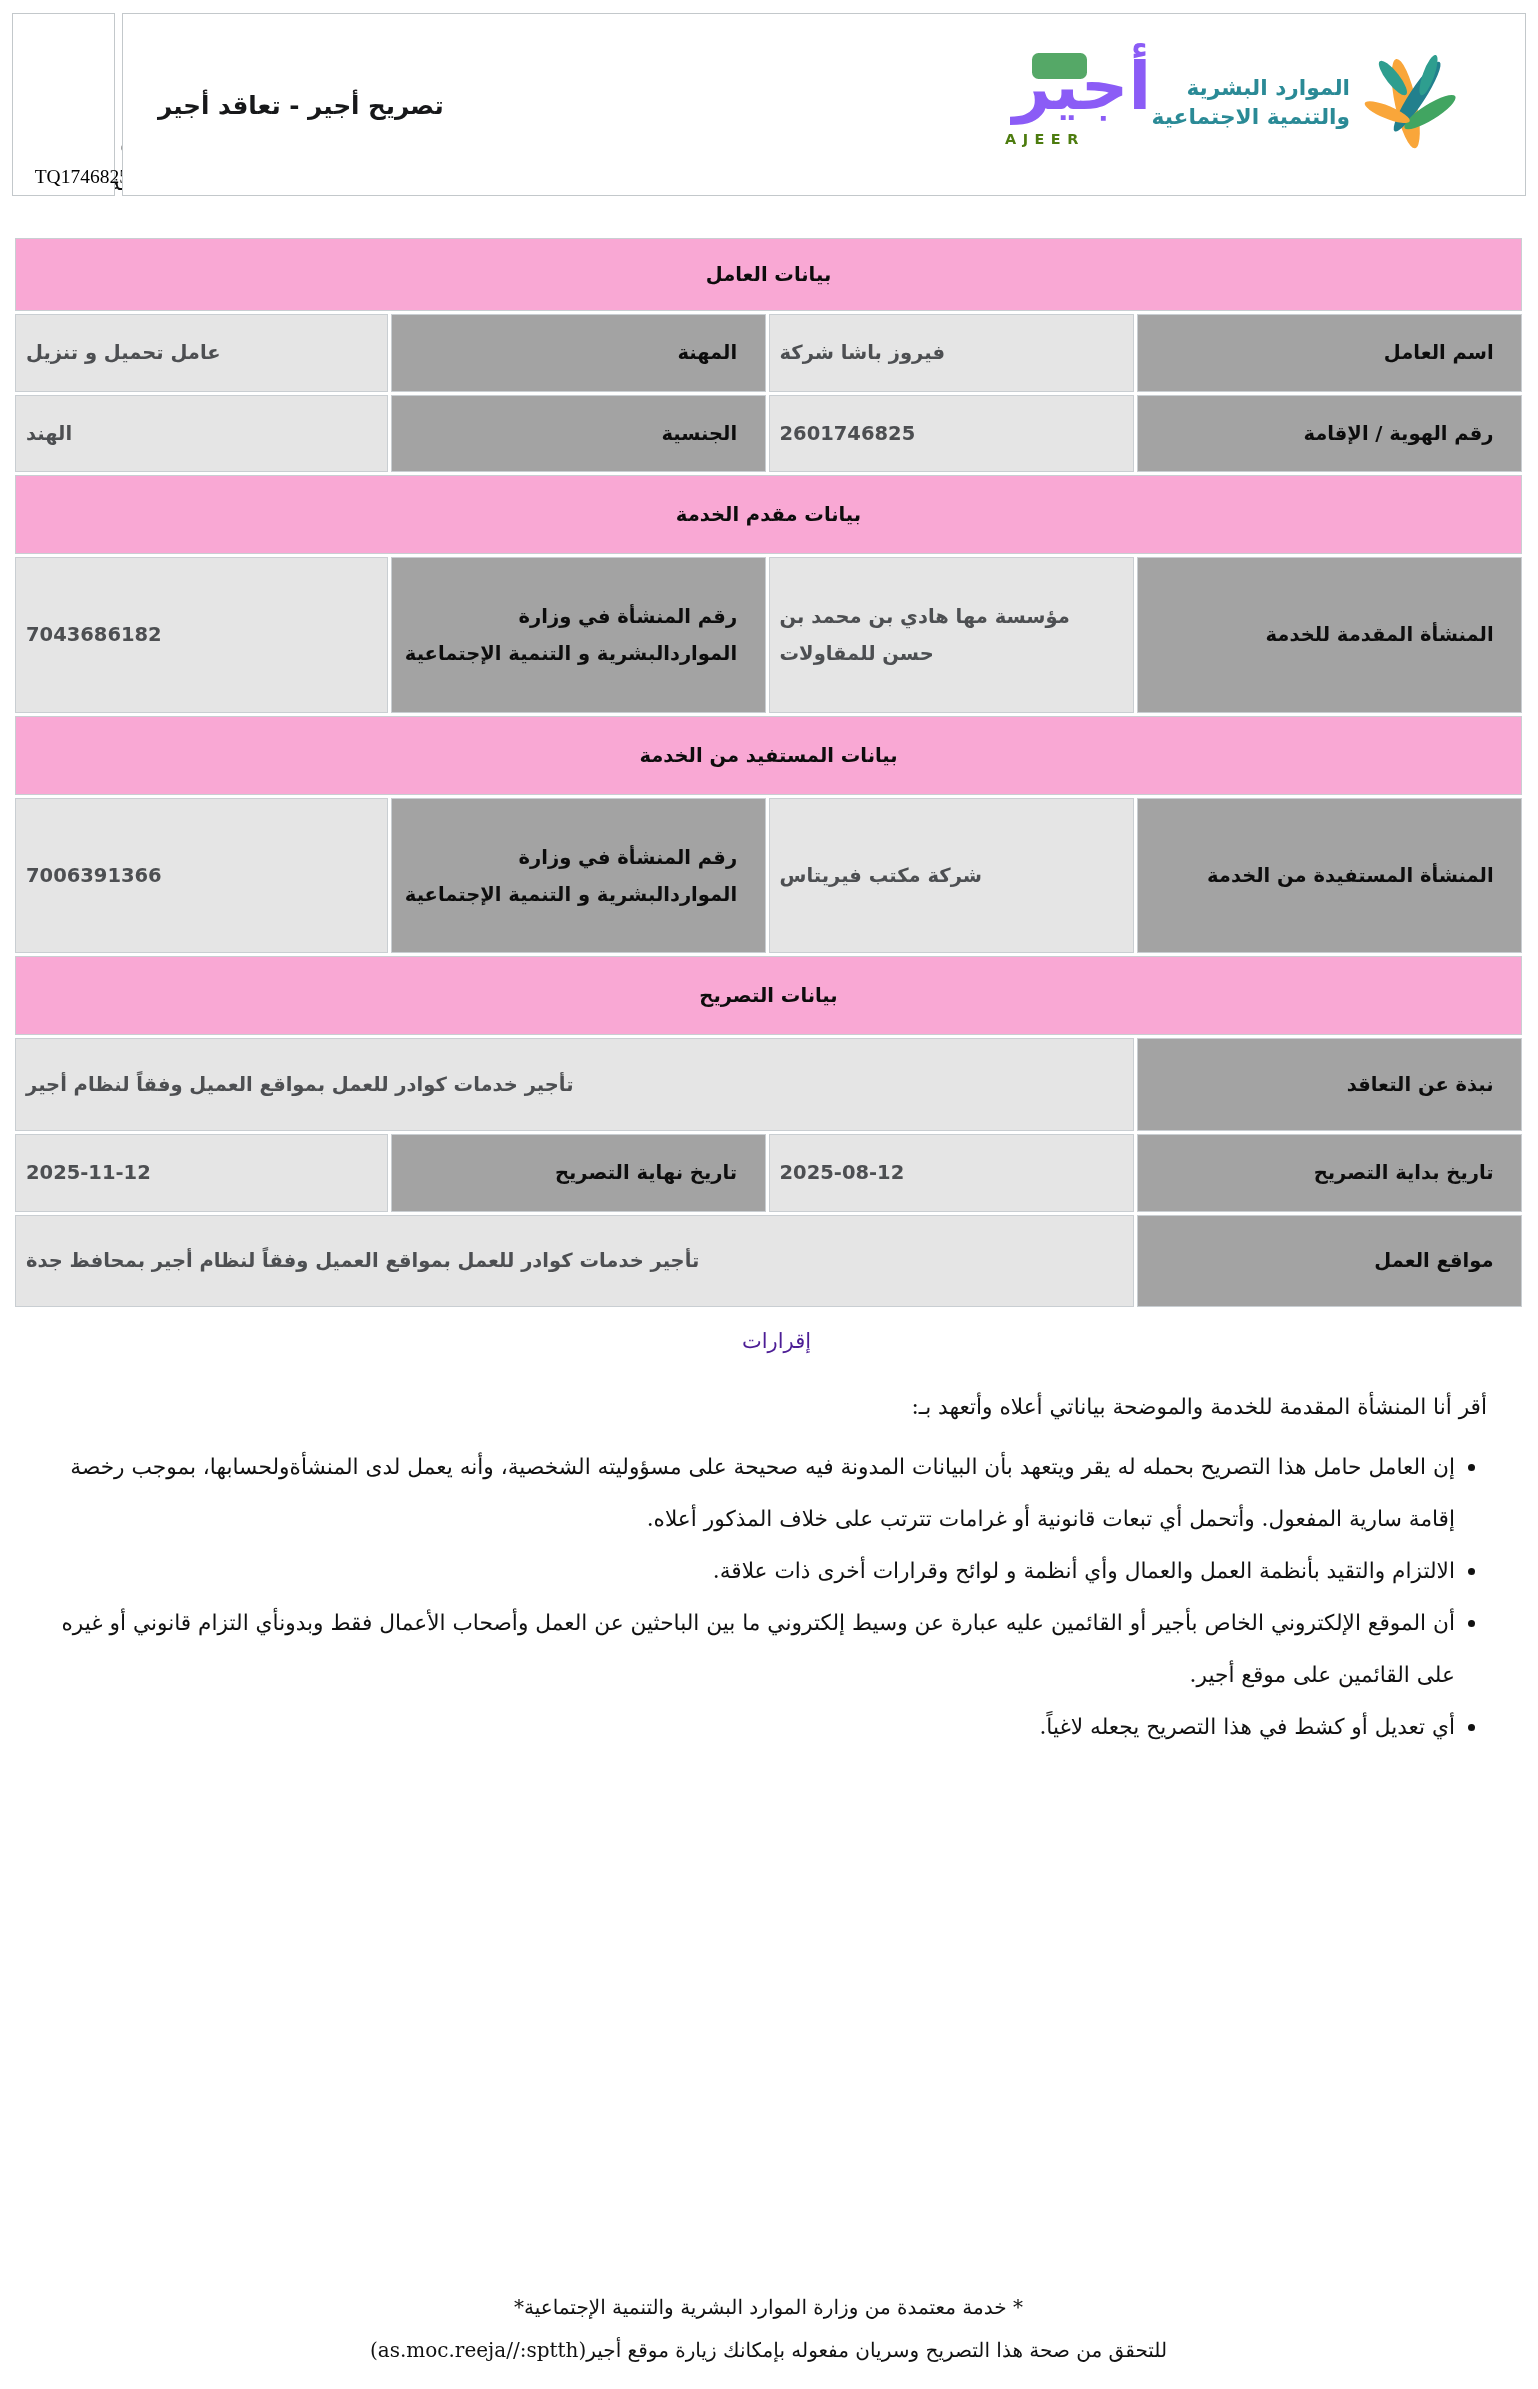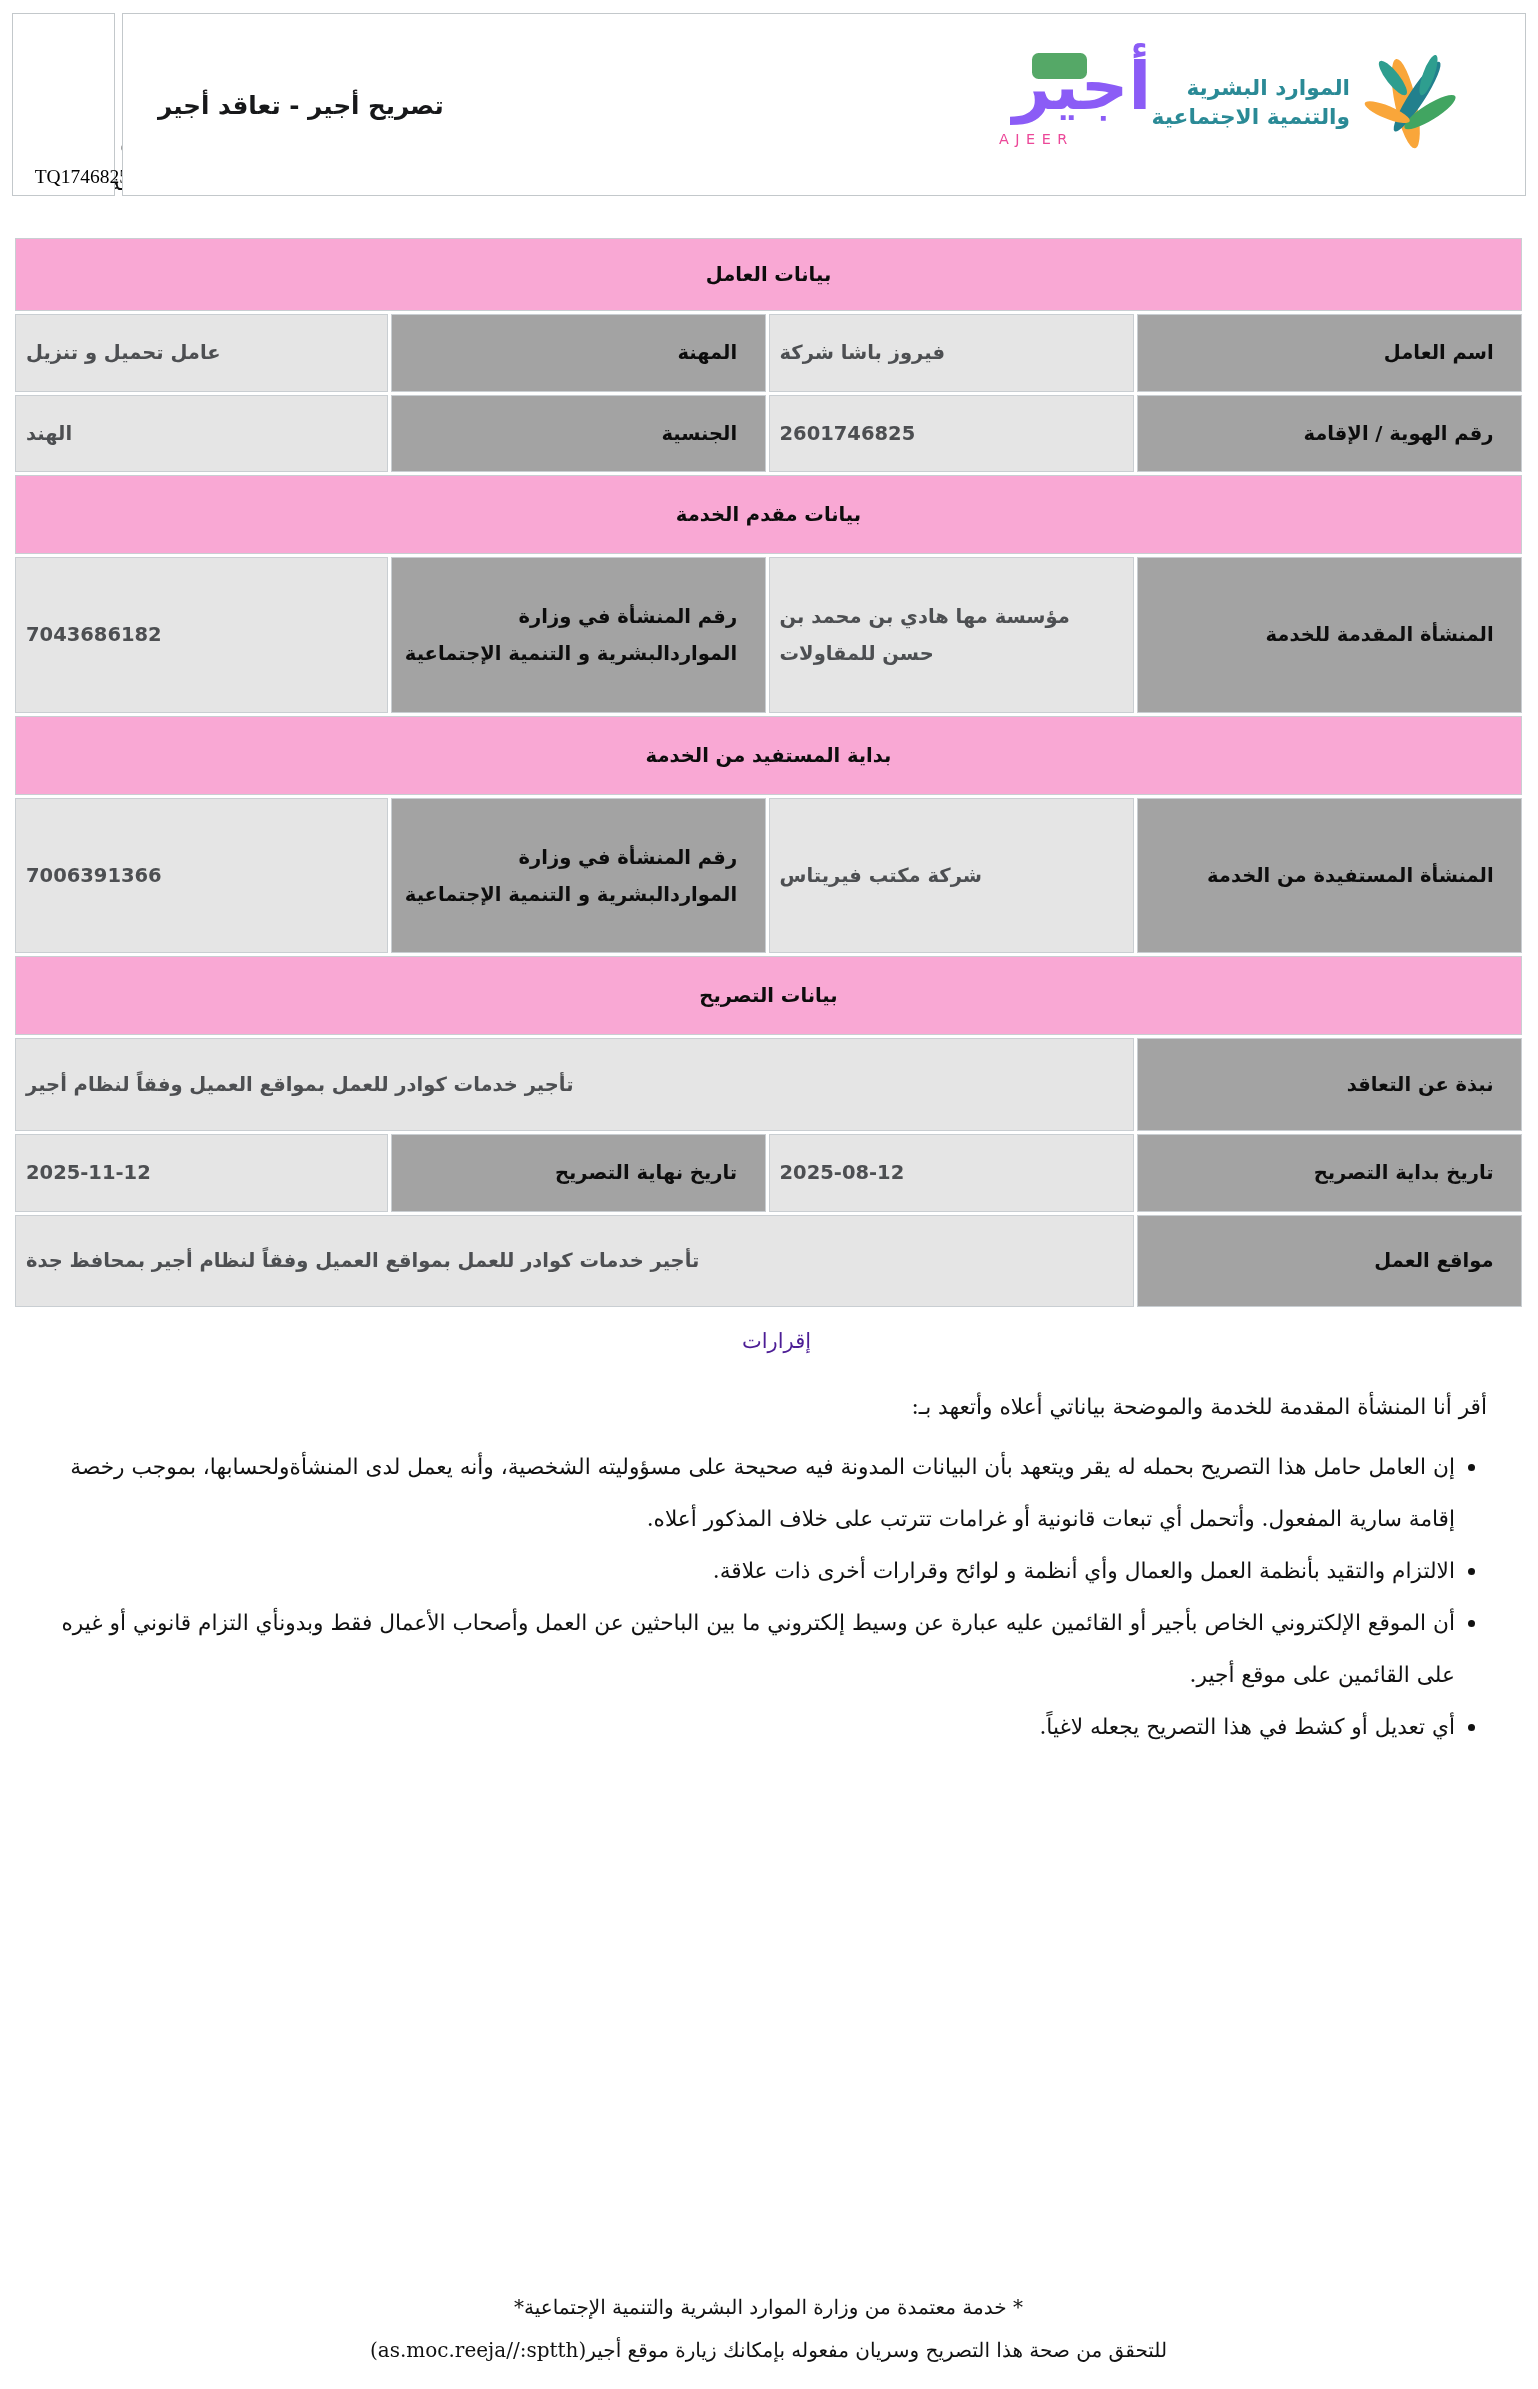--- a/index.html
+++ b/index.html
@@ -8,21 +8,21 @@
 
   
   .hdr-box-left{position:absolute;left:13px;top:13px;width:101px;height:181px;border:1.4px solid #c3c8cb;background:#fff;}
   .hdr-box-main{position:absolute;left:123px;top:13px;width:1402px;height:181px;border:1.4px solid #c3c8cb;background:#fff;}
   .doc-number{position:absolute;left:21.7px;bottom:7.2px;font-family:"Liberation Serif", serif;font-size:19.5px;color:#000;direction:ltr;white-space:nowrap;}
   .doc-title{position:absolute;left:35px;top:50%;transform:translateY(-50%);font-size:24.6px;font-weight:bold;color:#17181a;white-space:nowrap;}
 
   .ajeer-logo{position:absolute;right:374px;top:29px;width:152px;direction:ltr;text-align:right;}
   .ajeer-ar{position:relative;z-index:1;font-size:66px;line-height:87px;font-weight:bold;color:#8b5cf6;}
   .ajeer-green-block{position:absolute;z-index:0;top:10px;left:33px;width:55px;height:26px;border-radius:6.5px;background:#55a867;}
-  .ajeer-latin{text-align:left;font-size:14.4px;font-weight:normal;letter-spacing:6.5px;color:#ec4899;margin-top:1.4px;}
+  .ajeer-latin{text-align:left;font-size:14.4px;font-weight:bold;letter-spacing:6.5px;color:#4d7c0f;margin-top:1.4px;margin-left:6px;}
 
   .ministry-logo{position:absolute;right:65px;top:27.4px;display:flex;flex-direction:row;align-items:center;gap:10px;}
   .ministry-text{text-align:right;color:#2a8a96;font-size:21.7px;font-weight:bold;line-height:29px;white-space:nowrap;}
   .palm-svg{width:100px;height:121px;}
 
   
   .intro{margin:123px 27.4px 0 27.4px;text-align:center;font-family:"DejaVu Serif", serif;font-size:21.7px;line-height:40px;color:#111;}
 
   
   table.permit{width:1513px;margin:32px 13px 0 13px;border-collapse:separate;border-spacing:3.6px;table-layout:fixed;}
@@ -114,21 +114,21 @@
           <td class="sec" colspan="4">بيانات مقدم الخدمة</td>
         </tr>
     <tr class="h-tall">
       <td class="lbl">المنشأة المقدمة للخدمة</td>
       <td class="val">مؤسسة مها هادي بن محمد بن حسن للمقاولات</td>
       <td class="lbl">رقم المنشأة في وزارة المواردالبشرية و التنمية الإجتماعية</td>
       <td class="val"><span class="ltr-run">7043686182</span></td>
     </tr>
 
     <tr class="h-sec2">
-          <td class="sec" colspan="4">بداية المستفيد من الخدمة</td>
+          <td class="sec" colspan="4">بيانات المستفيد من الخدمة</td>
         </tr>
     <tr class="h-tall">
       <td class="lbl">المنشأة المستفيدة من الخدمة</td>
       <td class="val">شركة مكتب فيريتاس</td>
       <td class="lbl">رقم المنشأة في وزارة المواردالبشرية و التنمية الإجتماعية</td>
       <td class="val"><span class="ltr-run">7006391366</span></td>
     </tr>
 
     <tr class="h-sec2">
           <td class="sec" colspan="4">بيانات التصريح</td>

